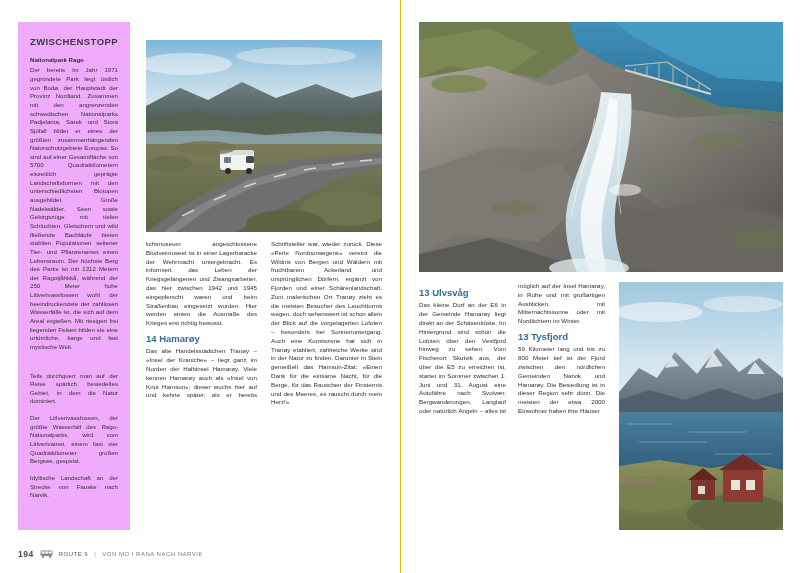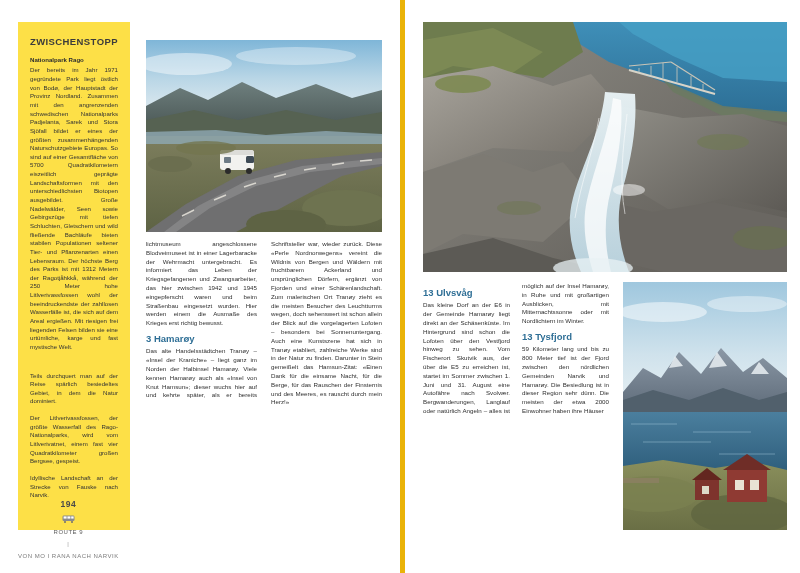--- a/index.html
+++ b/index.html
@@ -16,28 +16,28 @@
     width: 800px; height: 573px;
     background: #ffffff;
     display: flex;
   }
   .page {
     position: relative;
     height: 573px;
     background: #ffffff;
   }
   .page-left { width: 400px; }
-  .page-right { width: 316px; border-left: 5px solid #eab308; padding-left: 16px; }
+  .page-right { width: 316px; border-left: 1px solid #eab308; padding-left: 16px; }
 
   
   .sidebar-col {
     position: absolute;
     left: 18px; top: 22px;
     width: 112px;
-    background: #fde047;
+    background: #f0abfc;
     height: 508px;
     padding: 14px 12px 20px 12px;
   }
   .sidebar-title {
     font-size: 9.5px;
     font-weight: bold;
     letter-spacing: 0.4px;
     color: #3b3b3b;
     margin-bottom: 9px;
   }
@@ -122,21 +122,21 @@
   .footer {
     position: absolute;
     bottom: 14px;
     display: flex;
     align-items: center;
     gap: 6px;
     font-size: 6px;
     letter-spacing: 0.5px;
     color: #6f6f6f;
   }
-  .footer-left { left: 18px; flex-direction: column; }
+  .footer-left { left: 18px; }
   .footer-right { right: 18px; }
   .folio {
     font-size: 8.5px;
     font-weight: bold;
     color: #4a4a4a;
   }
   .footer-sep { color: #9a9a9a; }
   .rule-left { left: 18px; width: 364px; }
   .rule-right { right: 18px; width: 364px; }
   .bus-icon { color: #7a7a7a; }
@@ -210,21 +210,21 @@
 
         <ellipse cx="24" cy="124" rx="22" ry="8" fill="#6b6e4f"></ellipse>
         <ellipse cx="200" cy="168" rx="44" ry="18" fill="#6e7350"></ellipse>
         <ellipse cx="140" cy="184" rx="40" ry="14" fill="#5e6344"></ellipse>
         <ellipse cx="60" cy="108" rx="30" ry="7" fill="#73764f" opacity="0.8"></ellipse>
       </svg>
     </div>
 
     <div class="cols-left">
       <p>lichtmuseum angeschlossene Blodveimuseet ist in einer Lagerbaracke der Wehrmacht untergebracht. Es informiert das Leben der Kriegsgefangenen und Zwangsarbeiter, das hier zwischen 1942 und 1945 eingepferscht waren und beim Straßenbau eingesetzt wurden. Hier werden einem die Ausmaße des Krieges erst richtig bewusst.</p>
-      <h3 class="sec-head">3 Hamarøy</h3>
+      <h3 class="sec-head">14 Hamarøy</h3>
       <p>Das alte Handelsstädtchen Tranøy – «Insel der Kraniche» – liegt ganz im Norden der Halbinsel Hamarøy. Viele kennen Hamarøy auch als «Insel von Knut Hamsun»; dieser wuchs hier auf und kehrte später, als er bereits Schriftsteller war, wieder zurück. Diese «Perle Nordnorwegens» vereint die Wildnis von Bergen und Wäldern mit fruchtbarem Ackerland und ursprünglichen Dörfern, ergänzt von Fjorden und einer Schärenlandschaft. Zum malerischen Ort Tranøy zieht es die meisten Besucher des Leuchtturms wegen, doch sehenswert ist schon allein der Blick auf die vorgelagerten Lofoten – besonders bei Sonnenuntergang. Auch eine Kunstszene hat sich in Tranøy etabliert, zahlreiche Werke sind in der Natur zu finden. Darunter in Stein gemeißelt das Hamsun-Zitat: «Einen Dank für die einsame Nacht, für die Berge, für das Rauschen der Finsternis und des Meeres, es rauscht durch mein Herz!»</p>
     </div>
 
     <div class="rule rule-left"></div>
     <div class="footer footer-left">
       <span class="folio">194</span>
       <svg class="bus-icon" width="13" height="8" viewBox="0 0 13 8">
         <rect x="0.5" y="0.5" width="12" height="5.6" rx="1.4" fill="#8a8a8a"></rect>
         <rect x="1.6" y="1.4" width="3" height="2.2" fill="#ffffff"></rect>
         <rect x="5.4" y="1.4" width="3" height="2.2" fill="#ffffff"></rect>

